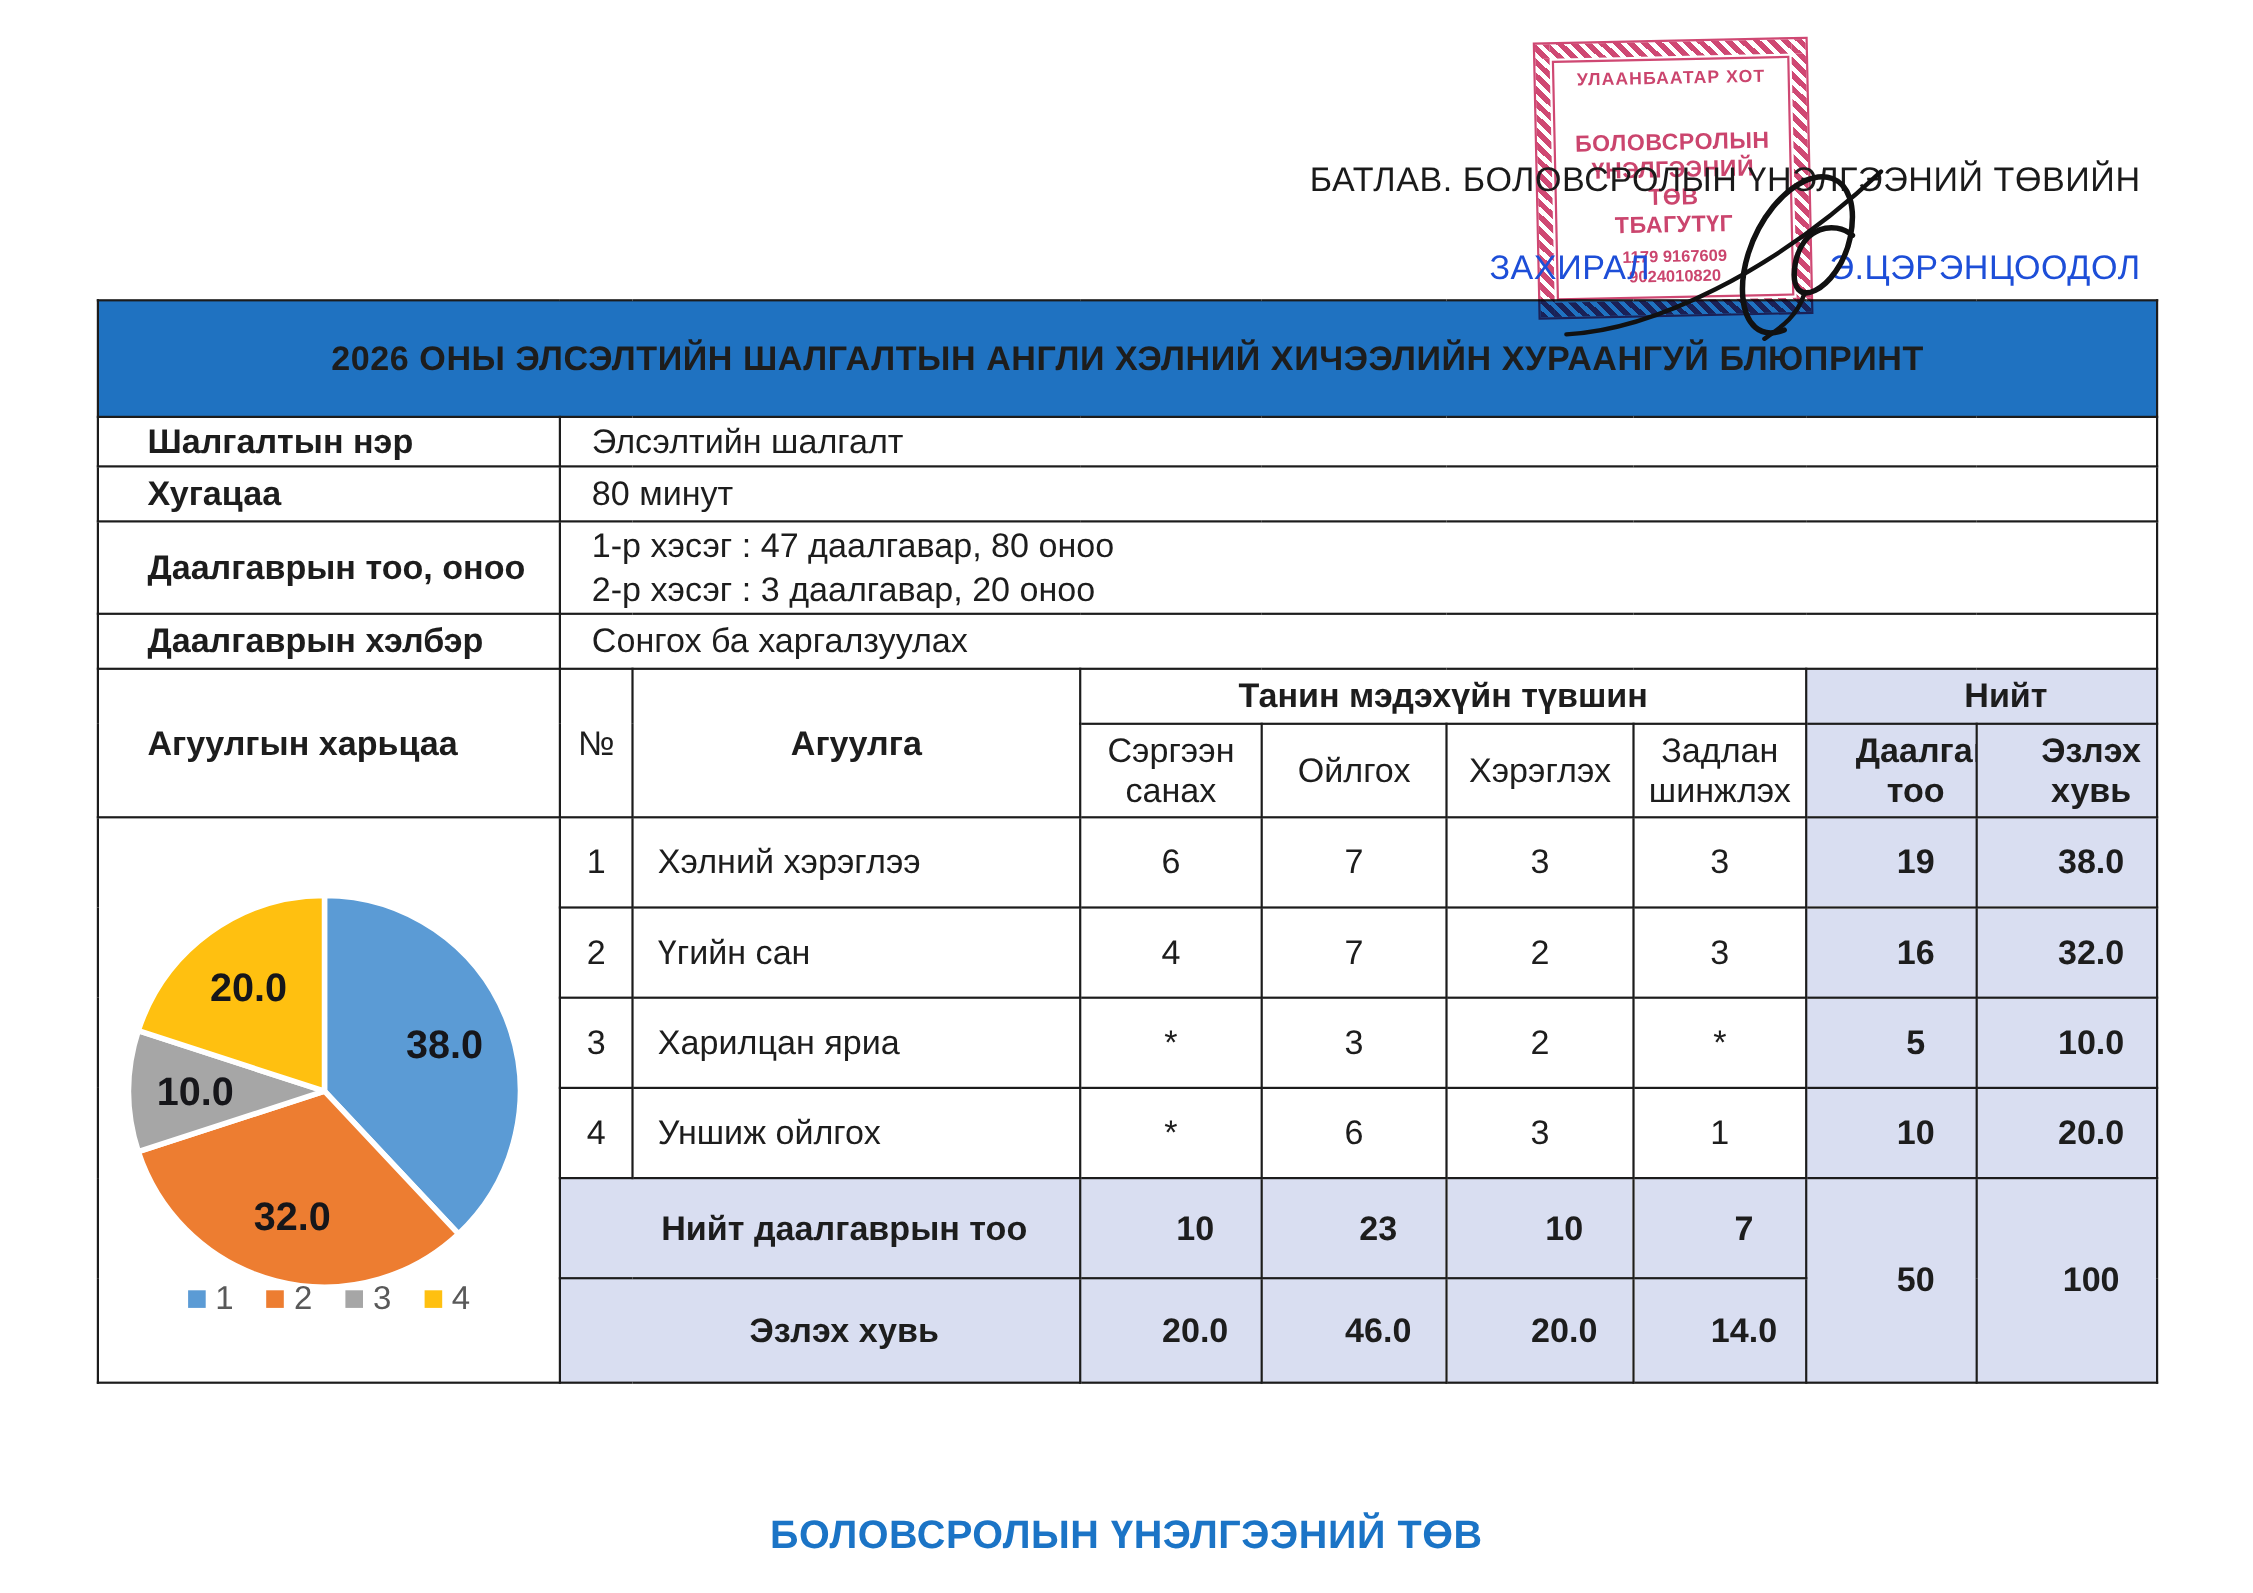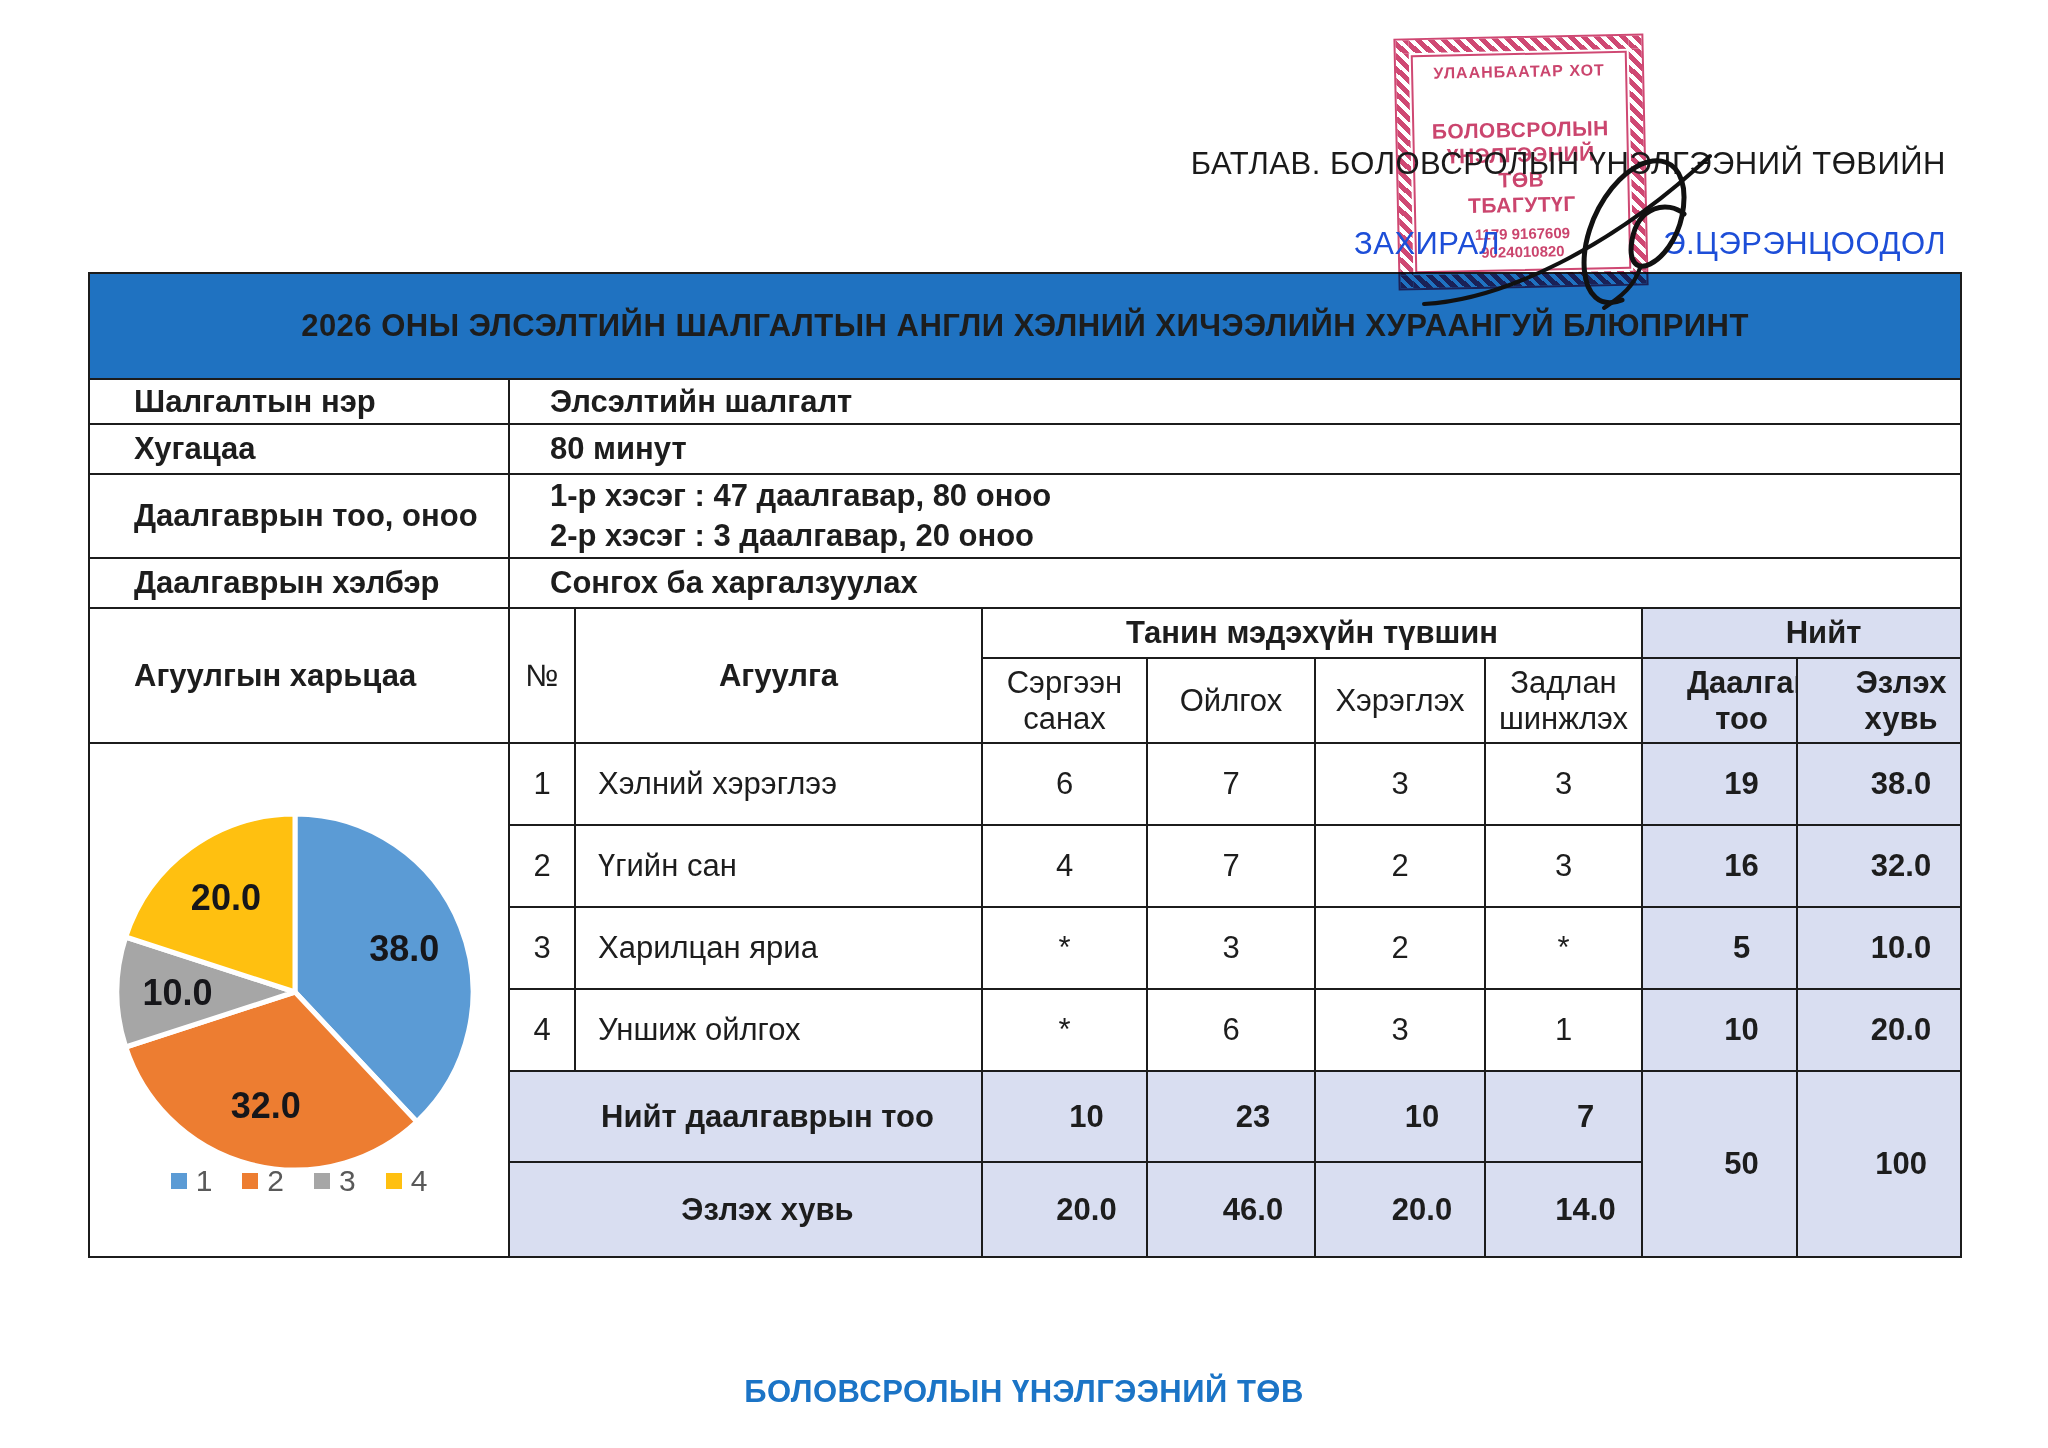--- a/index.html
+++ b/index.html
@@ -19,21 +19,21 @@
   .stamp-org { margin-top:36px; font-size:21px; font-weight:bold; line-height:25px; letter-spacing:.5px; }
   .stamp-reg { margin-top:8px; font-size:15px; font-weight:bold; line-height:18px; }
 
   .signature { position:absolute; left:1372px; top:118px; z-index:5; }
 
   
   table.blueprint { position:absolute; left:88px; top:272px; width:1872px; border-collapse:collapse; table-layout:fixed; }
   table.blueprint td { border:2px solid #1c1c1c; vertical-align:middle; font-size:31px; color:#1d1d1d; overflow:hidden; }
   td.titlebar { background:#1f72c1; color:#ffffff; font-weight:bold; font-size:37px; text-align:center; letter-spacing:.5px; border:3px solid #1c1c1c;margin-left:21px; }
   td.lbl { font-weight:bold; padding-left:44px; font-size:31px; }
-  td.val { padding-left:40px; font-size:31px; font-weight:bold; color:#222; }
+  td.val { padding-left:28px; font-size:31px; font-weight:normal; color:#222; }
   td.val .vline { line-height:40px; }
   td.c { text-align:center; }
   td.bold { font-weight:bold; }
   td.lav { background:#d9def1;padding-left:44px; }
   td.name { padding-left:22px; }
   tr.h-title { height:106px; }
   tr.h-r1 { height:45px; } tr.h-r2 { height:50px; } tr.h-r3 { height:84px; } tr.h-r4 { height:50px;margin-left:23px; }
   tr.h-hdr { height:50px; } tr.h-sub { height:85px; }
   tr.h-data { height:82px; }
   tr.h-f1 { height:91px; } tr.h-f2 { height:95px; }
@@ -41,21 +41,21 @@
 
   
   td.pie-cell { padding:0; vertical-align:top; }
   .pie-wrap { position:relative; width:100%; height:100%; }
   .pie-legend { position:absolute; left:0; right:0; bottom:16px; display:flex; justify-content:center; gap:30px; align-items:center; }
   .legend-item { display:flex; align-items:center; gap:9px; font-size:30px; color:#595959; }
   .legend-swatch { width:16px; height:16px; display:inline-block; }
   .pie-label { font-size:36px; font-weight:bold; fill:#16161a; }
 
   
-  .footer-text { position:absolute; top:1374px; left:0; width:2048px; text-align:center; font-size:31px; font-weight:bold; color:#1b74c6; letter-spacing:.5px; }
+  .footer-text { position:absolute; top:1374px; left:0; width:2048px; text-align:center; font-size:36px; font-weight:bold; color:#1b74c6; letter-spacing:.5px; }
 </style>
 </head>
 <body>
 
 <div class="page">
 
   <div class="stamp">
     <div class="stamp-band">
       <div class="stamp-core">
         <div class="stamp-city">УЛААНБААТАР ХОТ</div>

